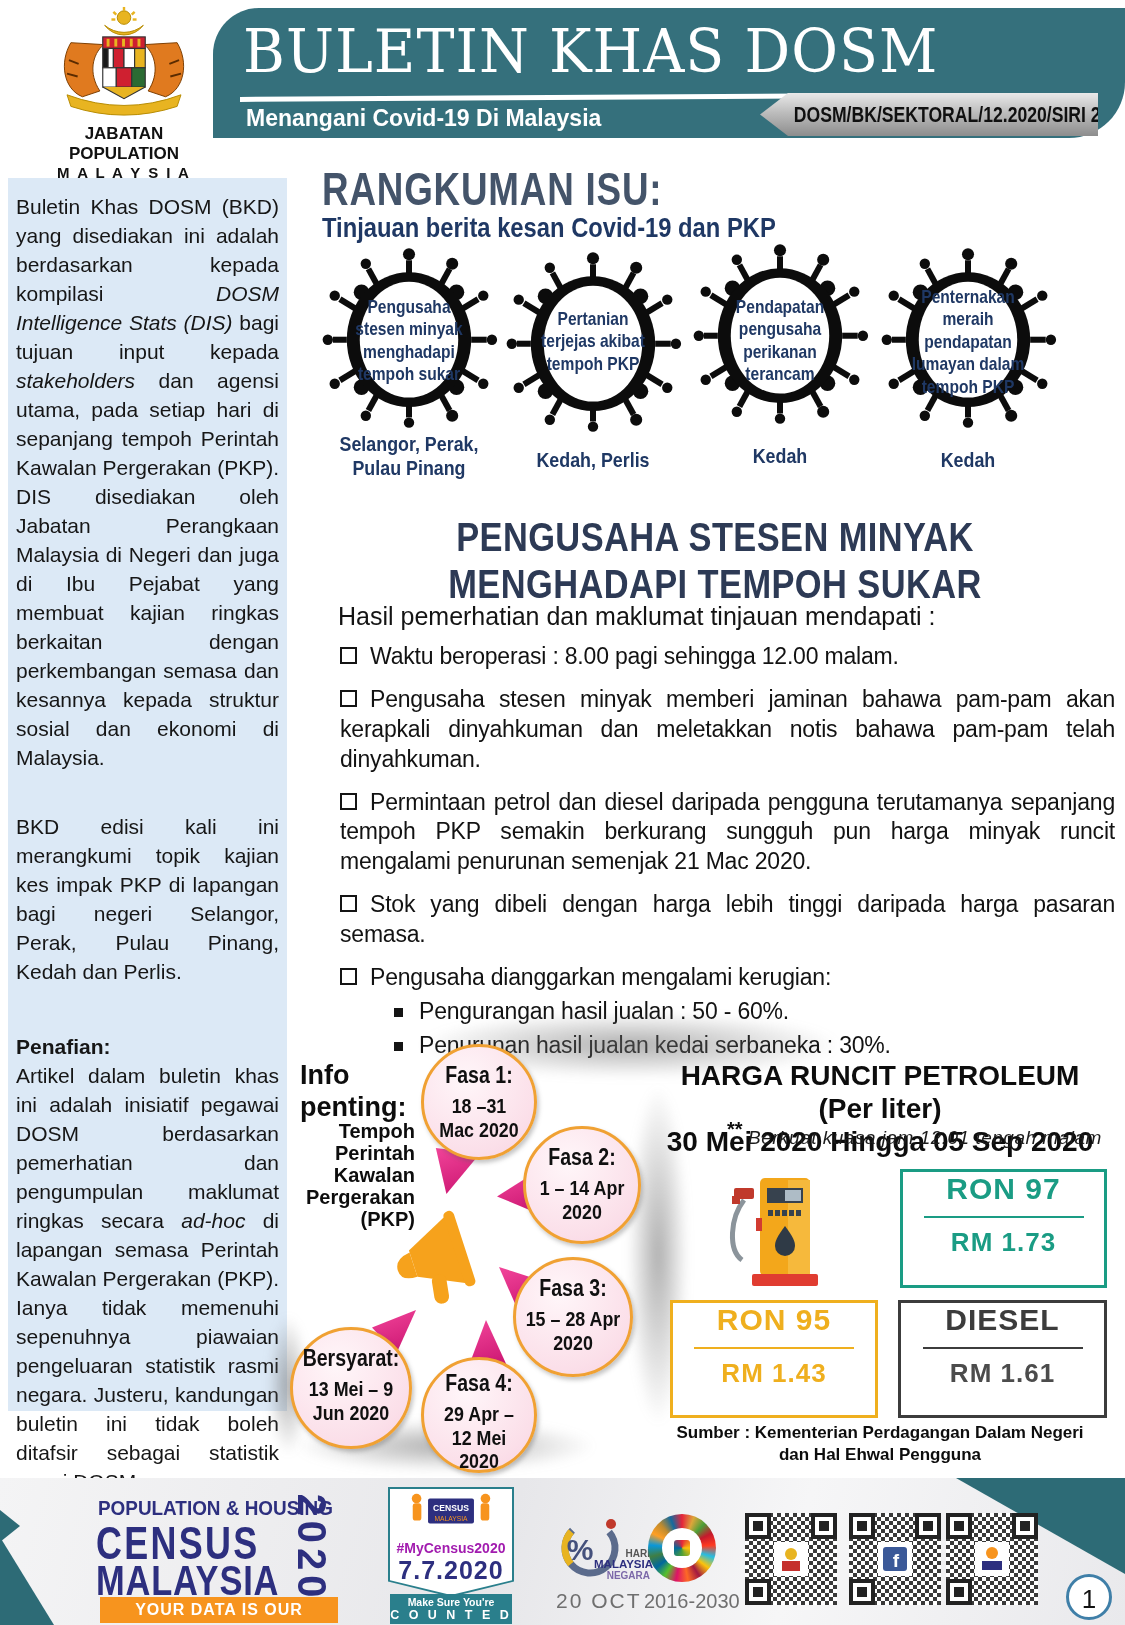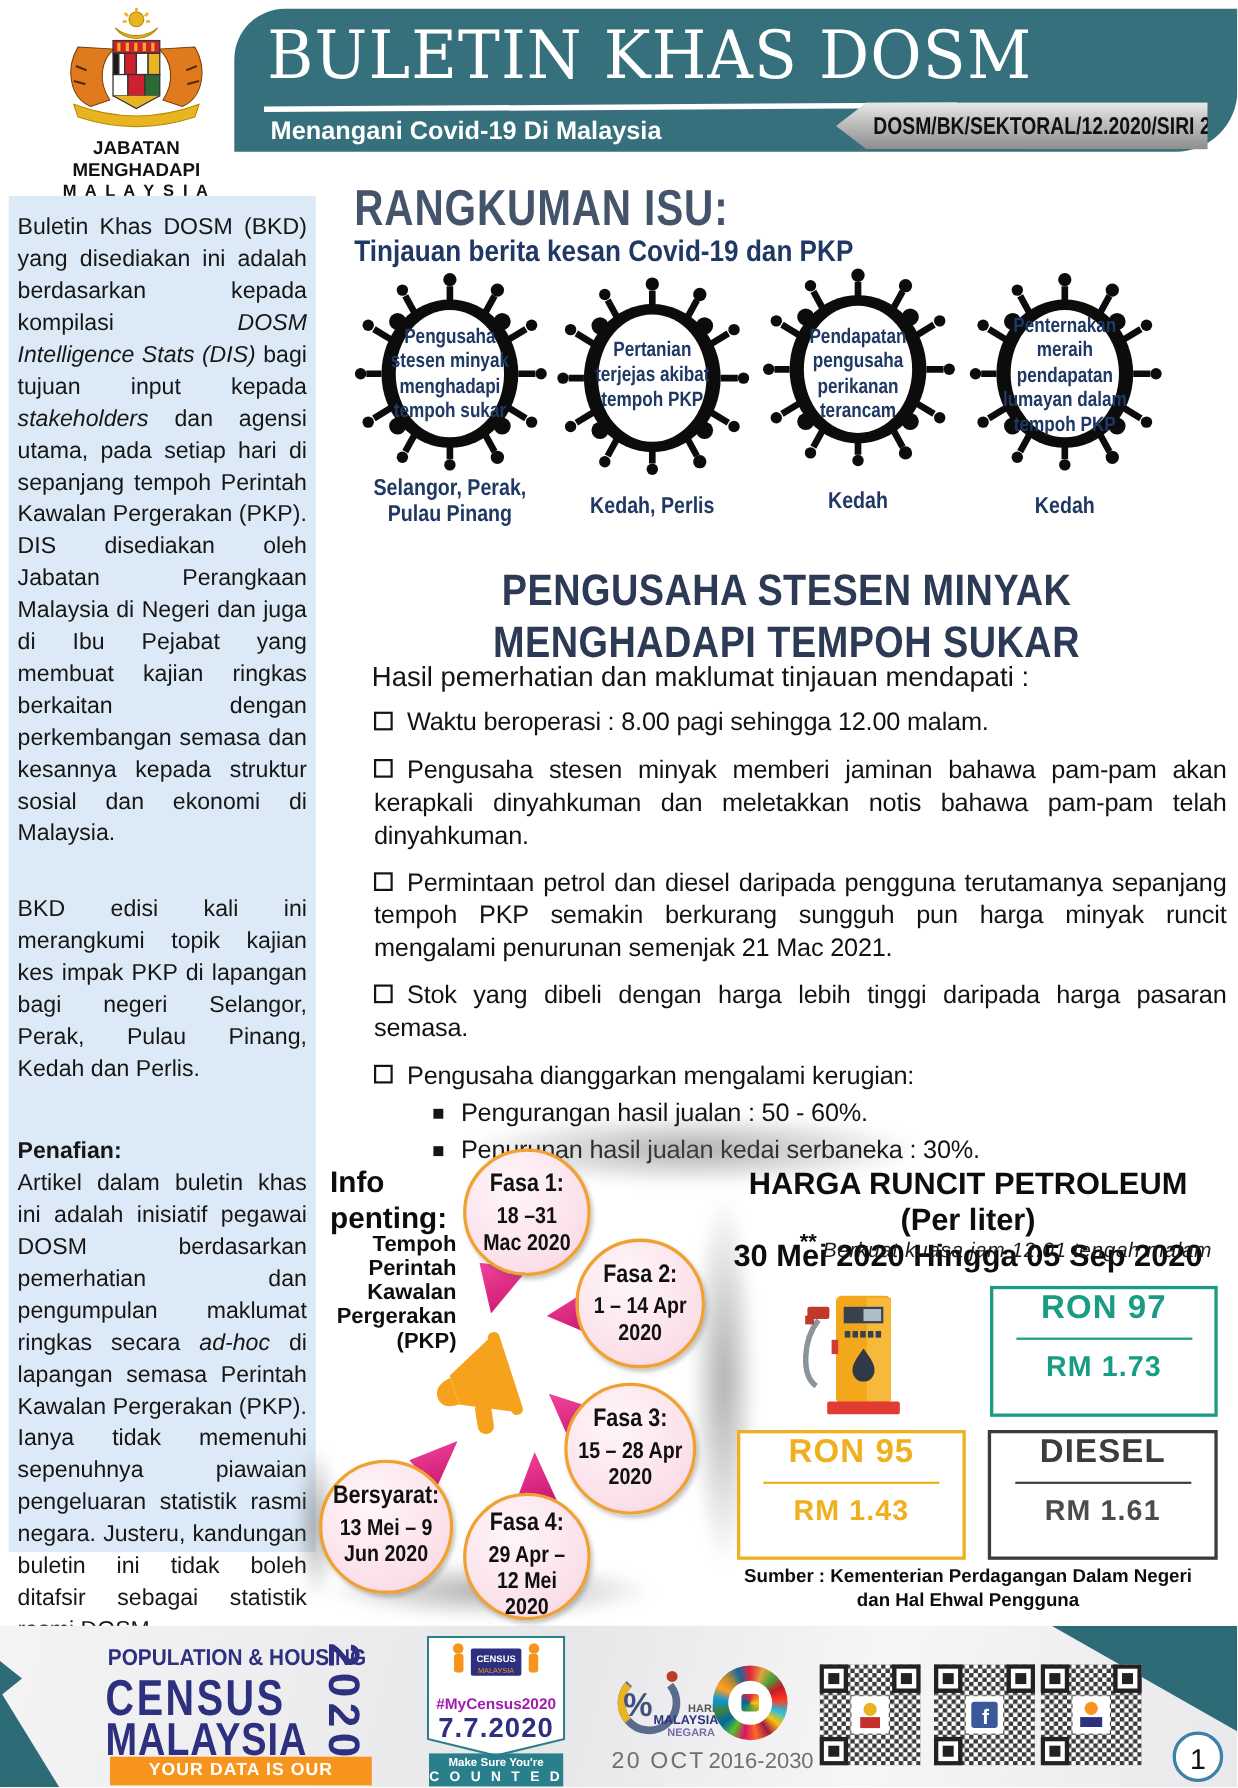--- a/index.html
+++ b/index.html
@@ -229,21 +229,21 @@
         <rect x="64" y="44" width="11" height="20" fill="#cf2030"></rect>
         <rect x="75" y="44" width="11" height="20" fill="#fff"></rect>
         <rect x="86" y="44" width="11" height="20" fill="#e8b421"></rect>
         <rect x="53" y="64" width="14" height="20" fill="#fff"></rect>
         <rect x="67" y="64" width="16" height="20" fill="#cf2030"></rect>
         <rect x="83" y="64" width="14" height="20" fill="#2b6b33"></rect>
         <path d="M53 84 L75 96 L97 84" fill="#e8b421"></path>
       </g>
       <path d="M16 92 Q75 114 134 92 L130 104 Q75 122 20 104 Z" fill="#e8b421" stroke="#b58a00"></path>
     </svg>
-    <div id="logo-l1">JABATAN MENGHADAPI</div>
+    <div id="logo-l1">JABATAN POPULATION</div>
     <div id="logo-l2">M A L A Y S I A</div>
   </div>
 
   <div class="abs" id="sidebar">
     <p id="sb-p1"><span>Buletin Khas DOSM (BKD) yang disediakan ini adalah berdasarkan kepada kompilasi </span><span class="it">DOSM Intelligence Stats (DIS)</span><span> bagi tujuan input kepada </span><span class="it">stakeholders</span><span> dan agensi utama, pada setiap hari di sepanjang tempoh Perintah Kawalan Pergerakan (PKP). DIS disediakan oleh Jabatan Perangkaan Malaysia di Negeri dan juga di Ibu Pejabat yang membuat kajian ringkas berkaitan dengan perkembangan semasa dan kesannya kepada struktur sosial dan ekonomi di Malaysia.</span></p>
     <p id="sb-p2">BKD edisi kali ini merangkumi topik kajian kes impak PKP di lapangan bagi negeri Selangor, Perak, Pulau Pinang, Kedah dan Perlis.</p>
     <p id="sb-dt">Penafian:</p>
     <p id="sb-d" style="margin:0"><span>Artikel dalam buletin khas ini adalah inisiatif pegawai DOSM berdasarkan pemerhatian dan pengumpulan maklumat ringkas secara </span><span class="it">ad-hoc</span><span> di lapangan semasa Perintah Kawalan Pergerakan (PKP). Ianya tidak memenuhi sepenuhnya piawaian pengeluaran statistik rasmi negara. Justeru, kandungan buletin ini tidak boleh ditafsir sebagai statistik rasmi DOSM.</span></p>
   </div>
 
@@ -272,21 +272,21 @@
   <div class="vlabel" style="left:498px;top:448px">Kedah, Perlis</div>
   <div class="vlabel" style="left:685px;top:444px">Kedah</div>
   <div class="vlabel" style="left:873px;top:448px">Kedah</div>
 
   <div class="abs" id="art-head">PENGUSAHA STESEN MINYAK MENGHADAPI TEMPOH SUKAR</div>
   <div class="abs" id="art-intro">Hasil pemerhatian dan maklumat tinjauan mendapati :</div>
 
   <div class="abs" id="art-list">
     <div class="bi"><span class="sq"></span><span>Waktu beroperasi : 8.00 pagi sehingga 12.00 malam.</span></div>
     <div class="bi"><span class="sq"></span><span>Pengusaha stesen minyak memberi jaminan bahawa pam-pam akan kerapkali dinyahkuman dan meletakkan notis bahawa pam-pam telah dinyahkuman.</span></div>
-    <div class="bi"><span class="sq"></span><span>Permintaan petrol dan diesel daripada pengguna terutamanya sepanjang tempoh PKP semakin berkurang sungguh pun harga minyak runcit mengalami penurunan semenjak 21 Mac 2021.</span></div>
+    <div class="bi"><span class="sq"></span><span>Permintaan petrol dan diesel daripada pengguna terutamanya sepanjang tempoh PKP semakin berkurang sungguh pun harga minyak runcit mengalami penurunan semenjak 21 Mac 2020.</span></div>
     <div class="bi"><span class="sq"></span><span>Stok yang dibeli dengan harga lebih tinggi daripada harga pasaran semasa.</span></div>
     <div class="bi" style="margin-bottom:4px"><span class="sq"></span><span>Pengusaha dianggarkan mengalami kerugian:</span></div>
     <div class="subs">
       <div class="sbi"><span class="msq"></span><span>Pengurangan hasil jualan : 50 - 60%.</span></div>
       <div class="sbi"><span class="msq"></span><span>Penurunan hasil jualan kedai serbaneka : 30%.</span></div>
     </div>
   </div>
 
   <div class="blob" style="left:420px;top:1012px;width:420px;height:66px"></div>
   <div class="blob" style="left:628px;top:1085px;width:60px;height:340px"></div>

